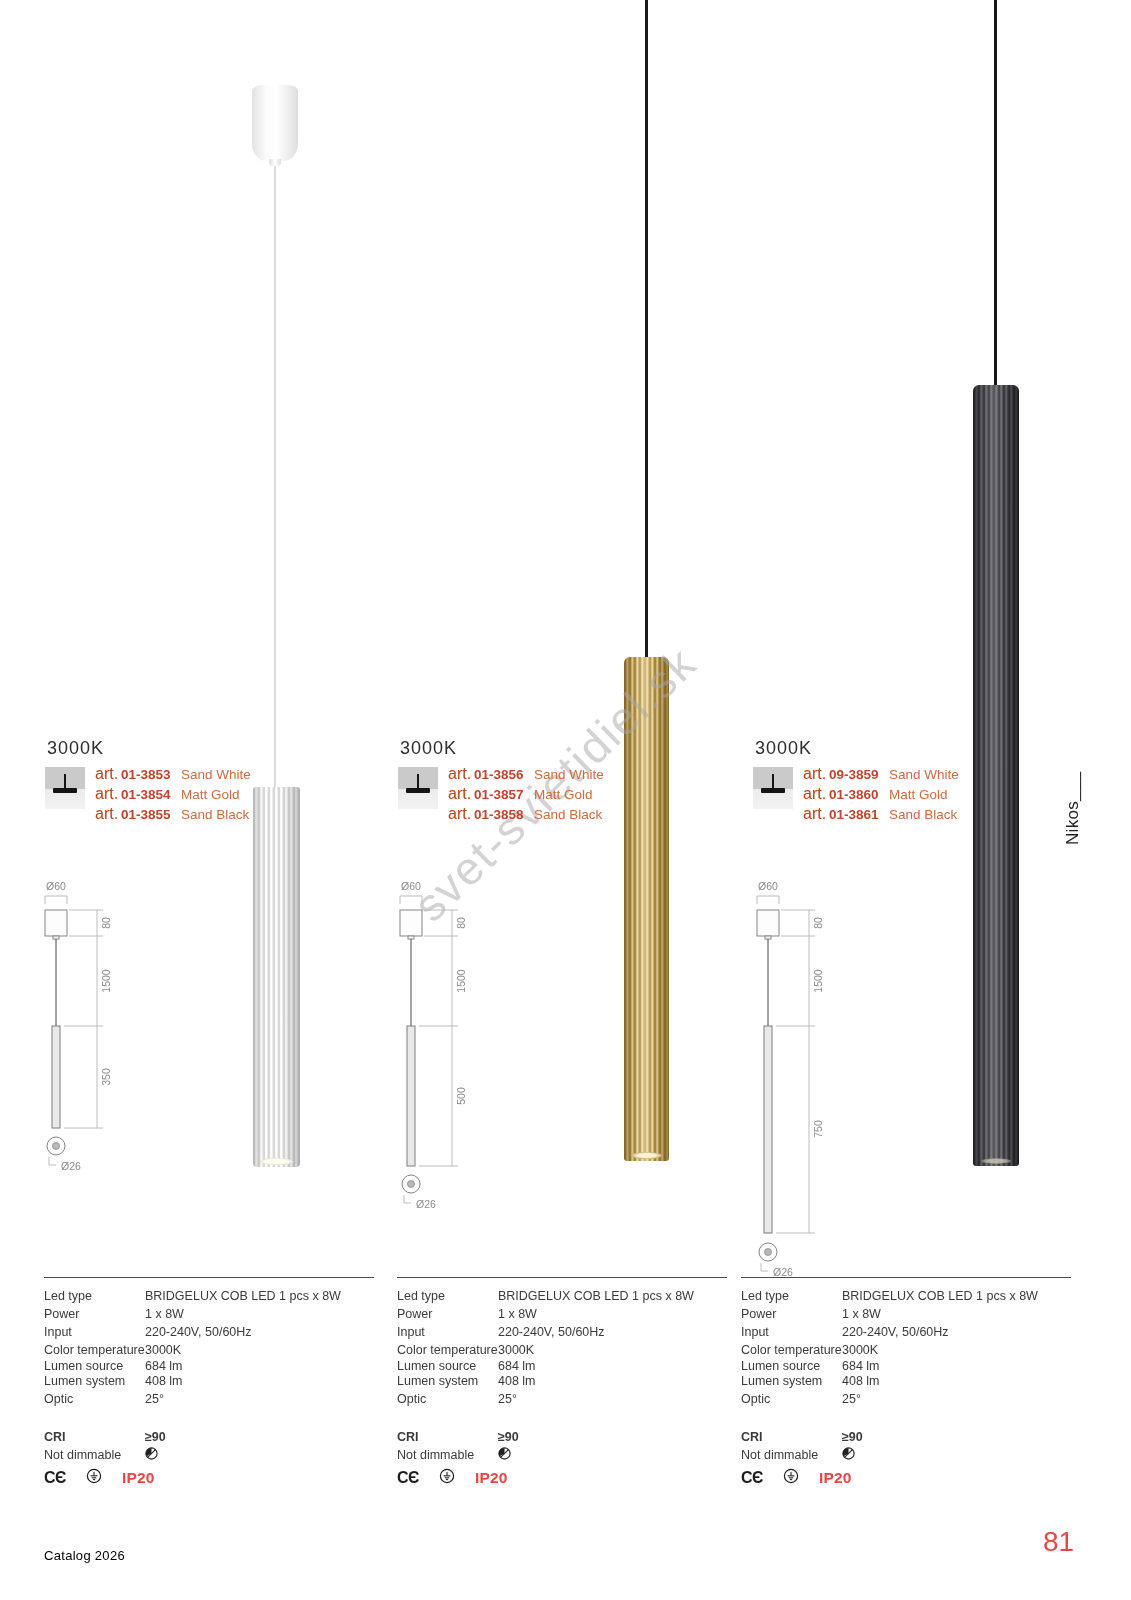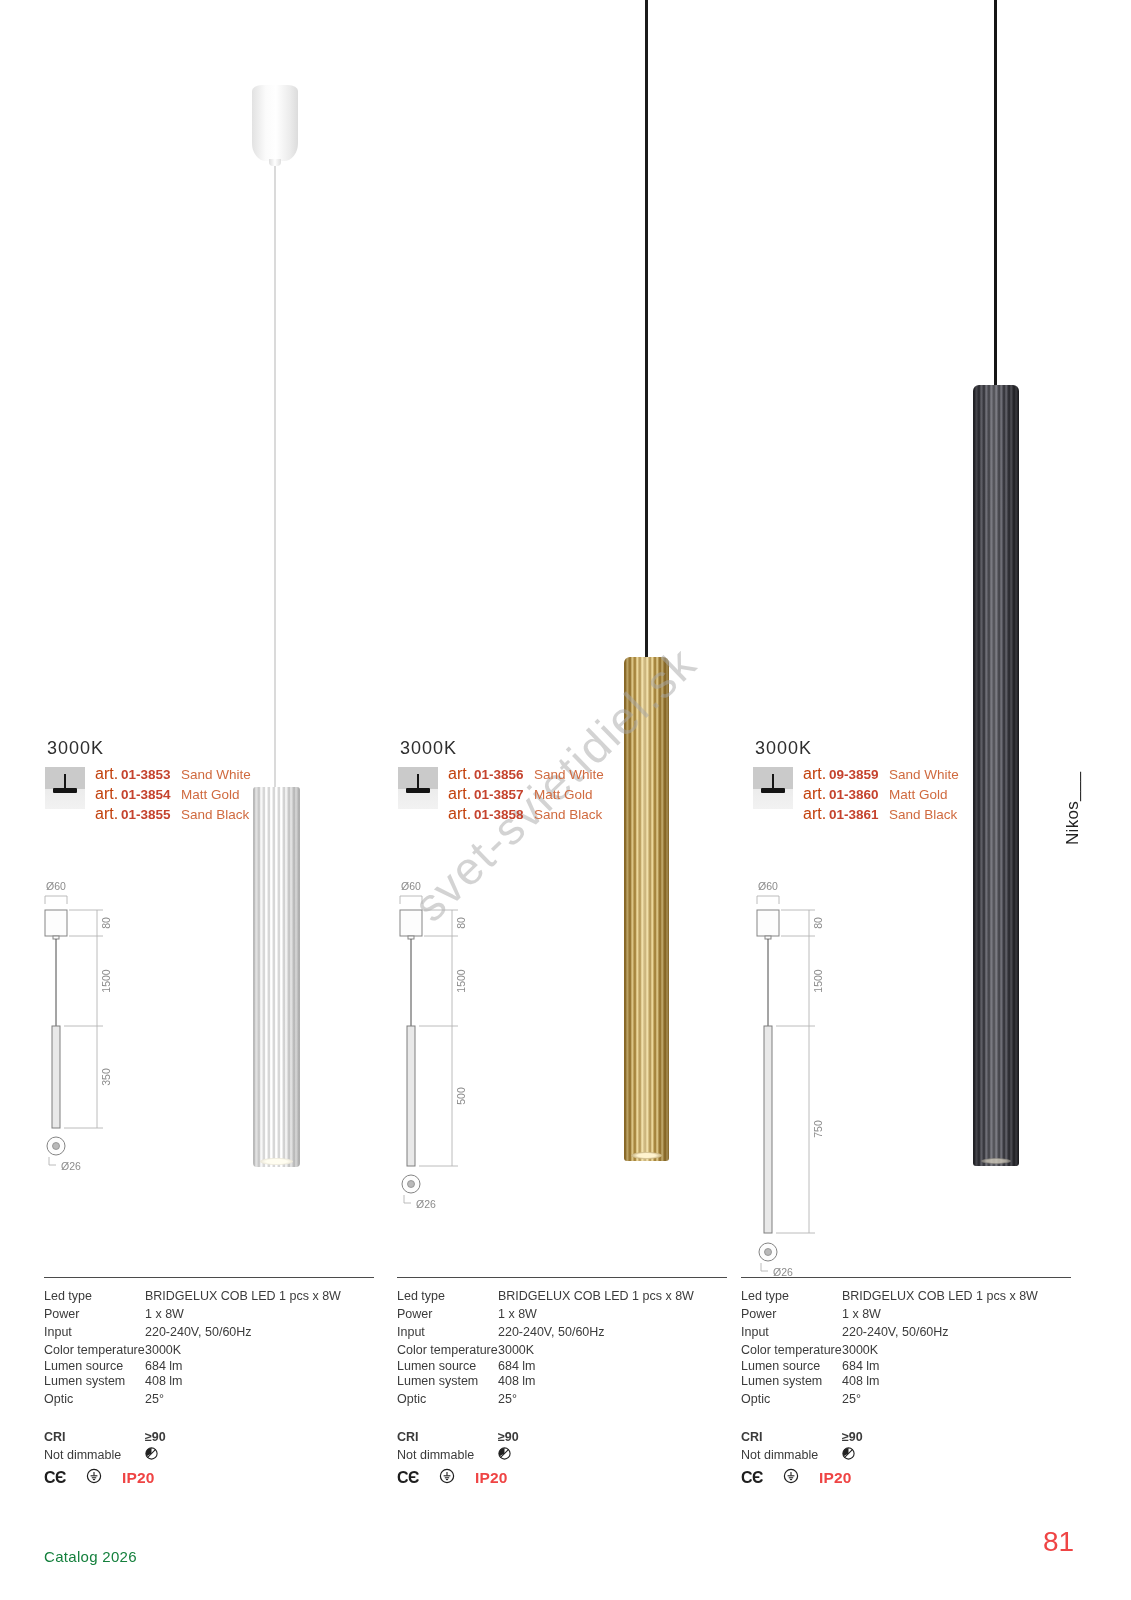--- a/index.html
+++ b/index.html
@@ -70,21 +70,21 @@
   .spec-row .sl{width:101px;flex:none;}
   .spec-row.tight{height:13px;}
   .spec-row.gap{margin-top:20px;font-weight:bold;}
   .certs{margin-top:3px;display:flex;align-items:center;gap:20px;height:22px;}
   .ce{font-size:16px;font-weight:600;letter-spacing:-0.5px;color:#1e1e1e;}
   .ip{font-size:15.5px;font-weight:700;color:#ef4444;letter-spacing:.2px;}
 
   
   .side-label{position:absolute;left:1063px;top:845px;transform-origin:0 0;transform:rotate(-90deg);
     font-size:17px;color:#222;letter-spacing:.3px;white-space:nowrap;z-index:3;}
-  .footer-catalog{position:absolute;left:44px;top:1548px;font-size:15px;color:#15803d;letter-spacing:.3px;z-index:3;}
+  .footer-catalog{position:absolute;left:44px;top:1548px;font-size:13px;color:#000000;letter-spacing:.3px;z-index:3;}
   .page-num{position:absolute;left:1043px;top:1526px;font-size:28px;color:#ef4444;z-index:3;}
 </style>
 </head>
 <body>
 
 <div class="page">
 
   <div class="cable c1"></div>
   <div class="canopy"></div>
   <div class="tube white"></div>

